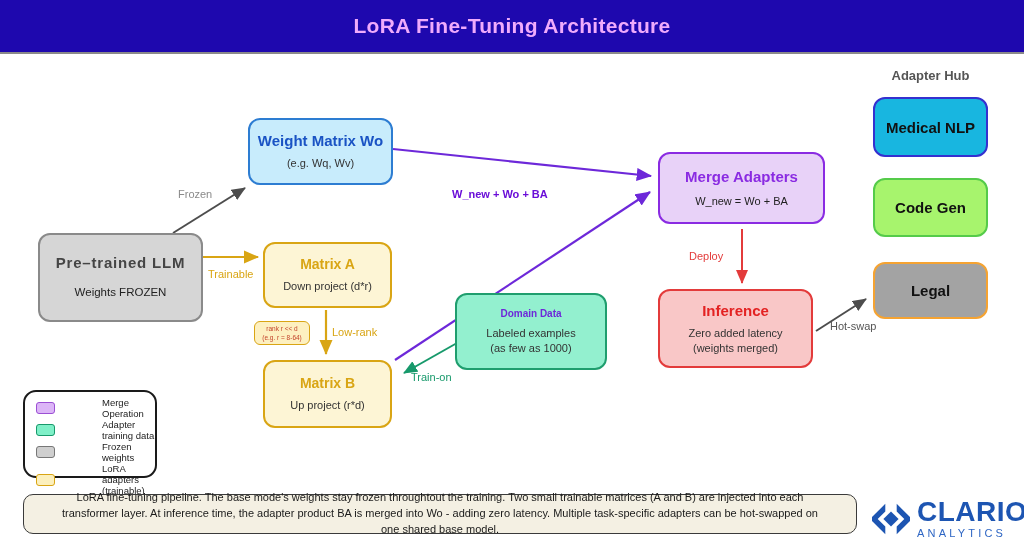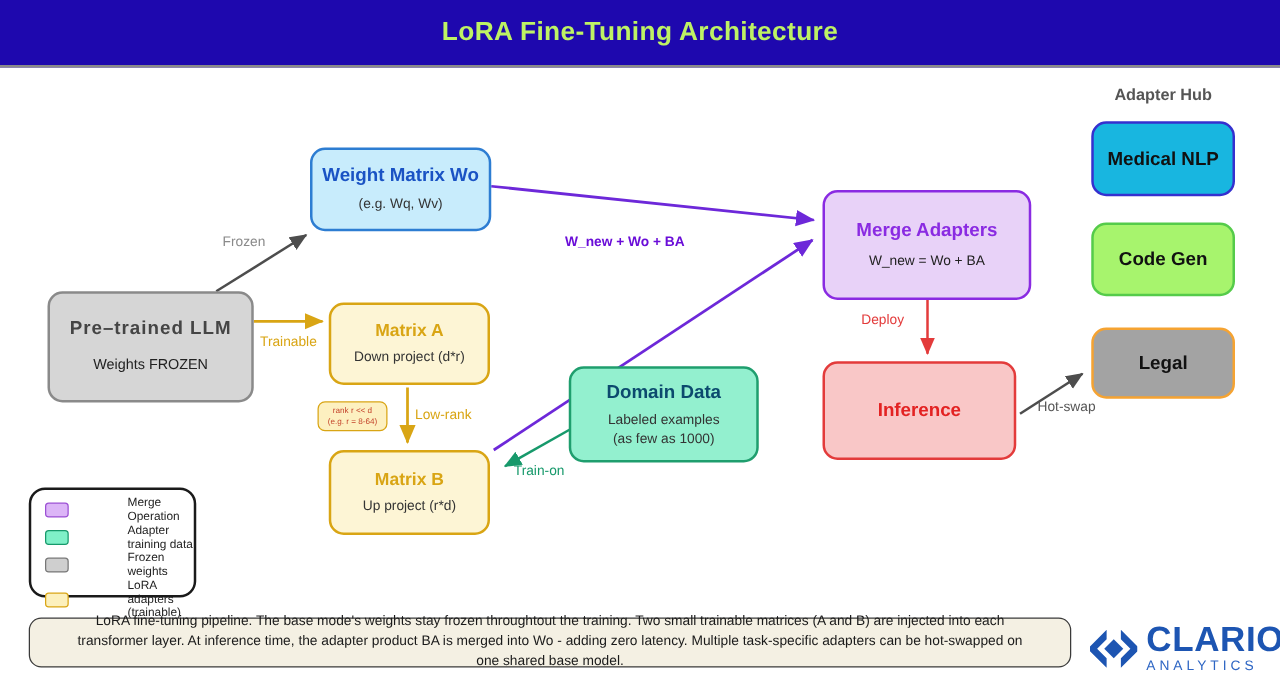--- a/index.html
+++ b/index.html
@@ -2,42 +2,42 @@
 <html><head>
 <meta charset="utf-8">
 <style>
   html,body{margin:0;padding:0;background:#fff;}
   #app{position:relative;width:1024px;height:542px;background:#ffffff;overflow:hidden;
        font-family:"Liberation Sans","DejaVu Sans",sans-serif;}
 
   
   .header{position:absolute;left:0;top:0;width:1024px;height:52px;background:#1e08ae;
           border-bottom:2px solid #8a8a8a;display:flex;align-items:center;justify-content:center;}
-  .header-title{color:#bef264;font-size:21px;font-weight:bold;letter-spacing:.3px;}
+  .header-title{color:#f0abfc;font-size:21px;font-weight:bold;letter-spacing:.3px;}
 
   
   #edges{position:absolute;left:0;top:0;width:1024px;height:542px;z-index:1;pointer-events:none;}
 
   
   .node{position:absolute;z-index:2;box-sizing:border-box;border-radius:12px;border:2px solid;
         display:flex;flex-direction:column;align-items:center;justify-content:center;text-align:center;}
   .node-title{font-weight:bold;}
   .node-sub{font-size:11px;color:#333;white-space:pre-line;line-height:1.35;margin-top:7px;}
 
   .n-wo{left:248px;top:118px;width:145px;height:67px;background:#c8ecfc;border-color:#2d7dd2;}
   .n-wo .node-title{font-size:15px;color:#1a53c4;}
   .n-llm{left:38px;top:233px;width:165px;height:89px;background:#d6d6d6;border-color:#8a8a8a;}
   .n-llm .node-title{font-size:15px;color:#454545;letter-spacing:.8px;}
   .n-llm .node-sub{margin-top:14px;font-size:11.5px;color:#222;}
   .n-matrix-a{left:263px;top:242px;width:129px;height:66px;background:#fdf5d5;border-color:#d9a514;}
   .n-matrix-a .node-title,.n-matrix-b .node-title{font-size:14px;color:#d9a514;}
   .n-matrix-b{left:263px;top:360px;width:129px;height:68px;background:#fdf5d5;border-color:#d9a514;}
   .n-domain{left:455px;top:293px;width:152px;height:77px;background:#93f0cf;border-color:#1f9e6e;}
-  .n-domain .node-title{font-size:15px;color:#0c4a6e;}
-  .n-merge{left:658px;top:152px;width:167px;height:88px;background:#e8d2f8;border-color:#8a2be2;}
+  .n-domain .node-title{font-size:10px;color:#6d28d9;}
+  .n-merge{left:658px;top:152px;width:167px;height:72px;background:#e8d2f8;border-color:#8a2be2;}
   .n-merge .node-title{font-size:15px;color:#8a2be2;}
   .n-merge .node-sub{color:#222;margin-top:9px;}
   .n-inference{left:658px;top:289px;width:155px;height:79px;background:#f9c7c7;border-color:#e33b3b;}
   .n-inference .node-title{font-size:15px;color:#e32222;}
 
   
   .hub-label{position:absolute;left:873px;top:68px;width:115px;z-index:2;text-align:center;
              font-size:13px;font-weight:bold;color:#555;}
   .hub-box{position:absolute;left:873px;width:115px;z-index:2;box-sizing:border-box;border-radius:12px;
            border:2px solid;display:flex;align-items:center;justify-content:center;
@@ -148,20 +148,22 @@
 (as few as 1000)</div>
   </div>
 
   <div class="node n-merge">
     <div class="node-title">Merge Adapters</div>
     <div class="node-sub">W_new = Wo + BA</div>
   </div>
 
   <div class="node n-inference">
     <div class="node-title">Inference</div>
+    <div class="node-sub">Zero added latency
+(weights merged)</div>
   </div>
 
   <div class="note">rank  r &lt;&lt; d
 (e.g. r = 8-64)</div>
 
   <div class="hub-label">Adapter Hub</div>
   <div class="hub-box hub-medical">
     <span>Medical NLP</span>
   </div>
   <div class="hub-box hub-codegen">

